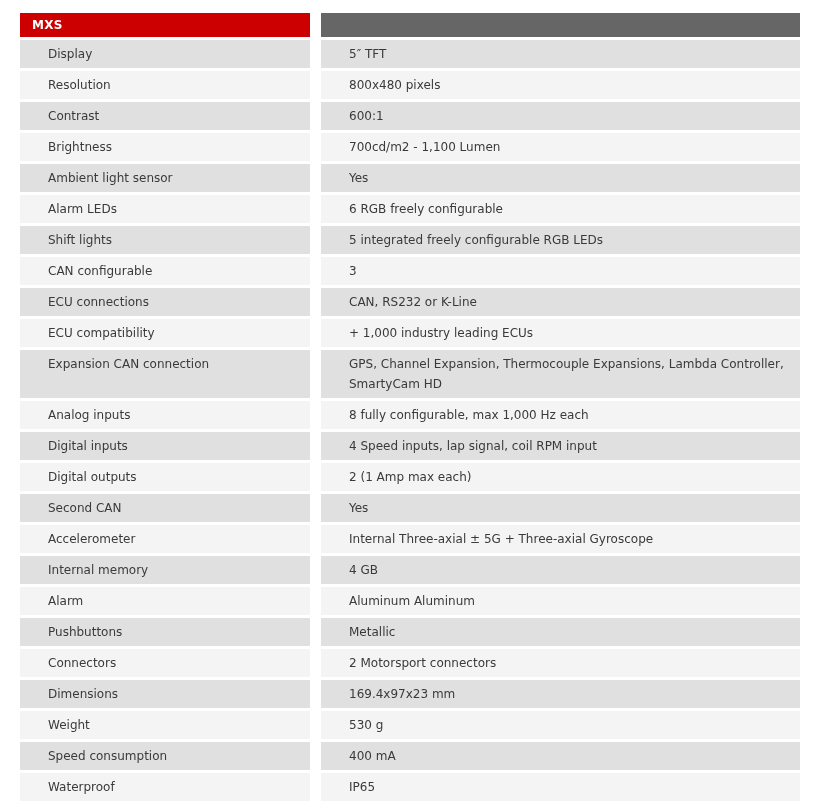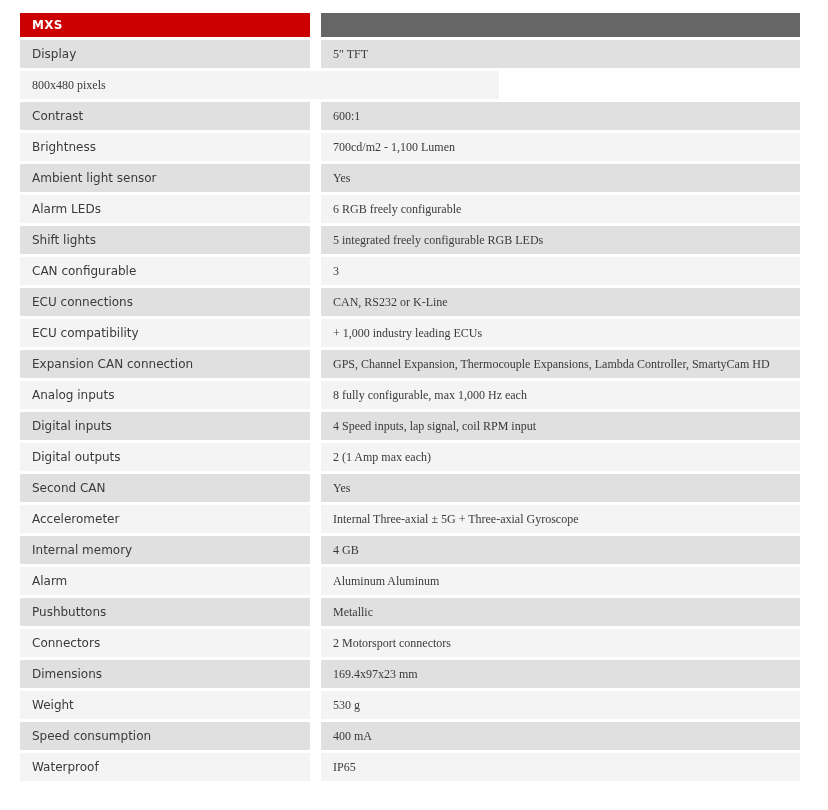--- a/index.html
+++ b/index.html
@@ -40,24 +40,24 @@
     font-size: 12px;
     letter-spacing: 0.3px;
   }
   .t-header .cell.right {
     background: var(--header-gray, #666666);
   }
   .cell {
     box-sizing: border-box;
   }
   .cell.left  { flex: 0 0 290px; width: 290px; }
-  .cell.right { flex: 0 0 479px; width: 479px; font-family: Liberation Serif, serif; }
+  .cell.right { flex: 0 0 479px; width: 479px; }
   .t-row.data .cell {
     min-height: 28px;
-    padding: 4px 12px 4px 12px;
+    padding: 4px 12px 4px 28px;
     font-size: 12px;
     line-height: 20px;
     color: var(--text-color, #3a3a3a);
     display: block;
   }
   .t-row.shade-dark  .cell { background: var(--row-dark, #e0e0e0); }
   .t-row.shade-light .cell { background: var(--row-light, #f4f4f4); }
 </style>
 </head>
 <body>
@@ -71,20 +71,21 @@
       </div>
       <div class="cell right"></div>
     </div>
 
     <div>
         <div class="t-row data shade-dark">
     <div class="cell left">Display</div>
     <div class="cell right">5″ TFT</div>
   </div>
         <div class="t-row data shade-light">
+    <div class="cell left">Resolution</div>
     <div class="cell right">800x480 pixels</div>
   </div>
         <div class="t-row data shade-dark">
     <div class="cell left">Contrast</div>
     <div class="cell right">600:1</div>
   </div>
         <div class="t-row data shade-light">
     <div class="cell left">Brightness</div>
     <div class="cell right">700cd/m2 - 1,100 Lumen</div>
   </div>

